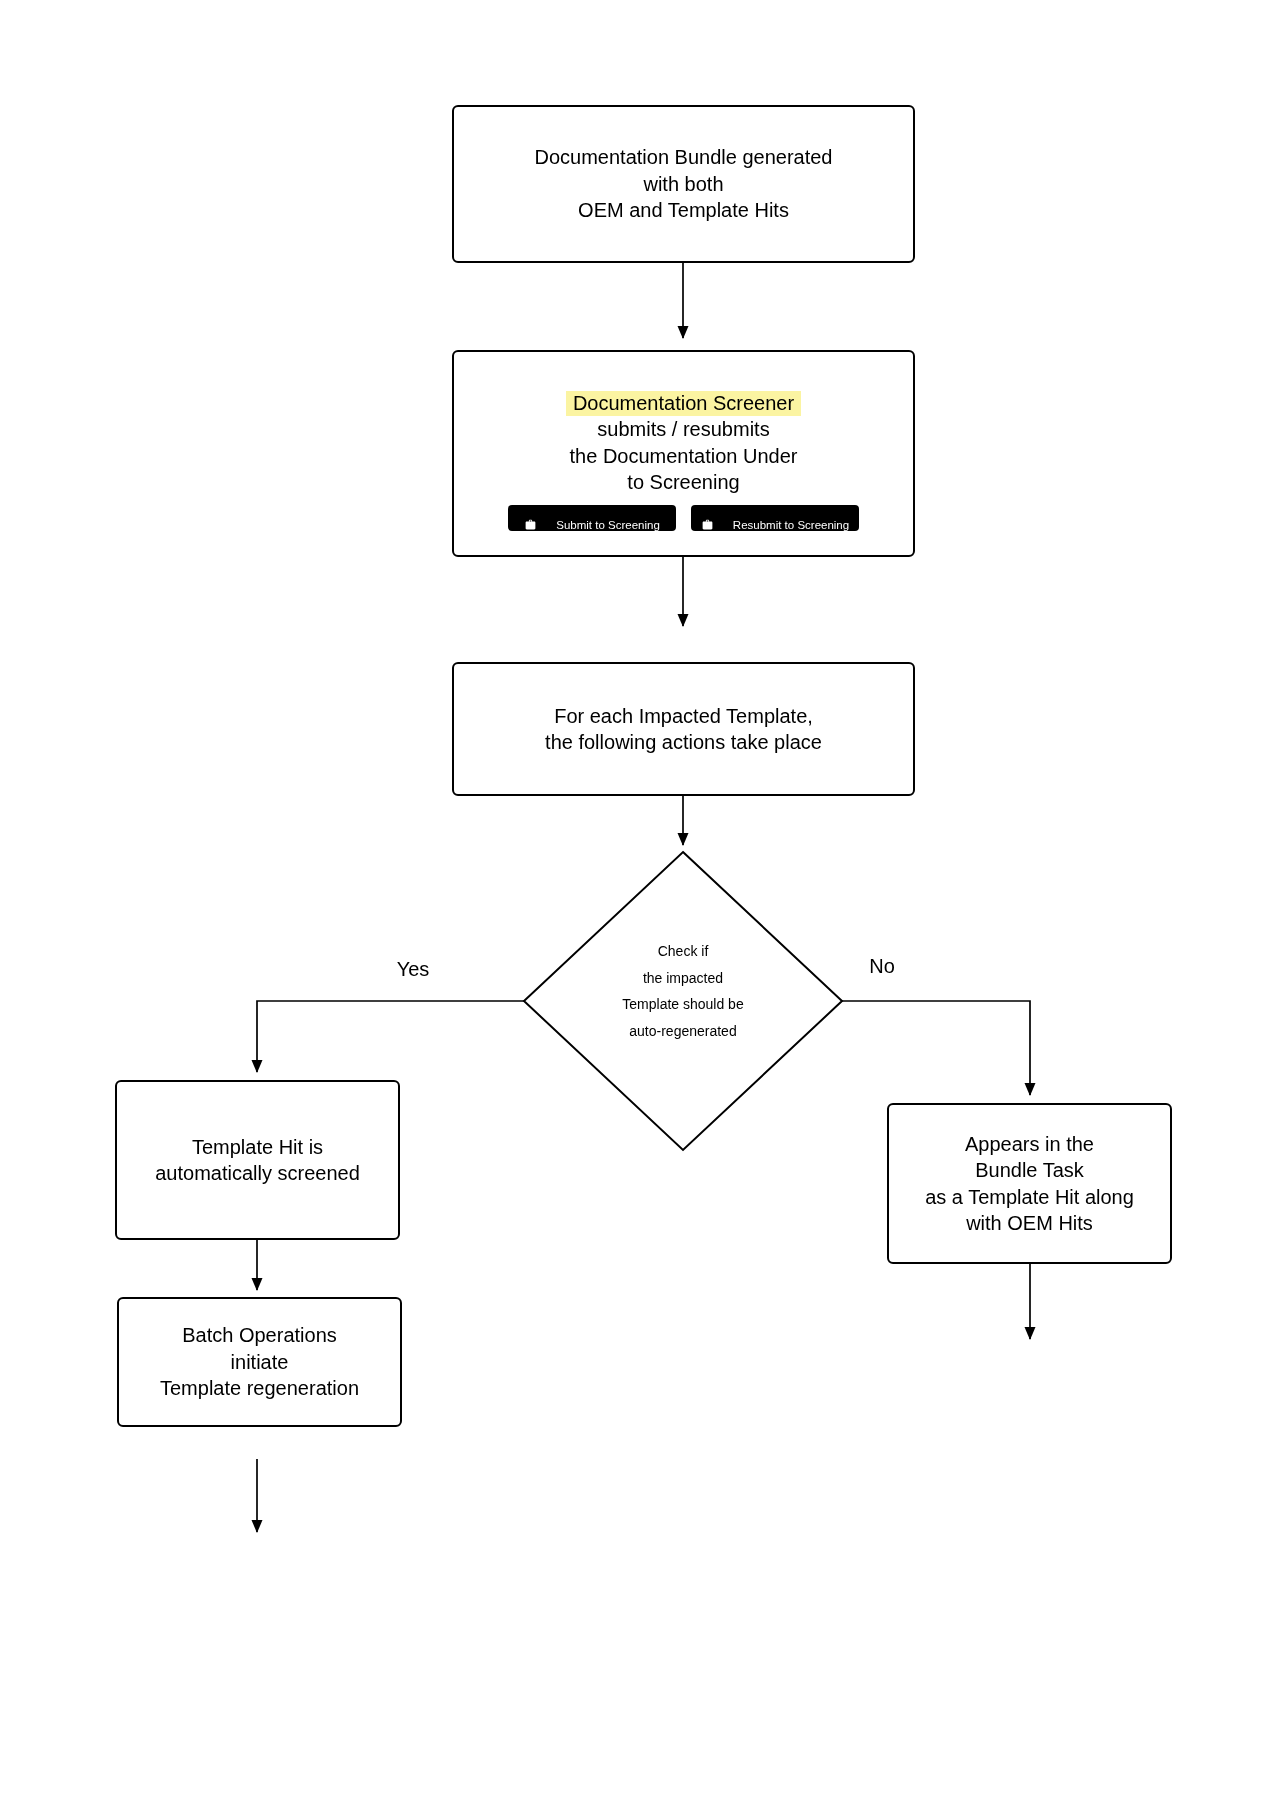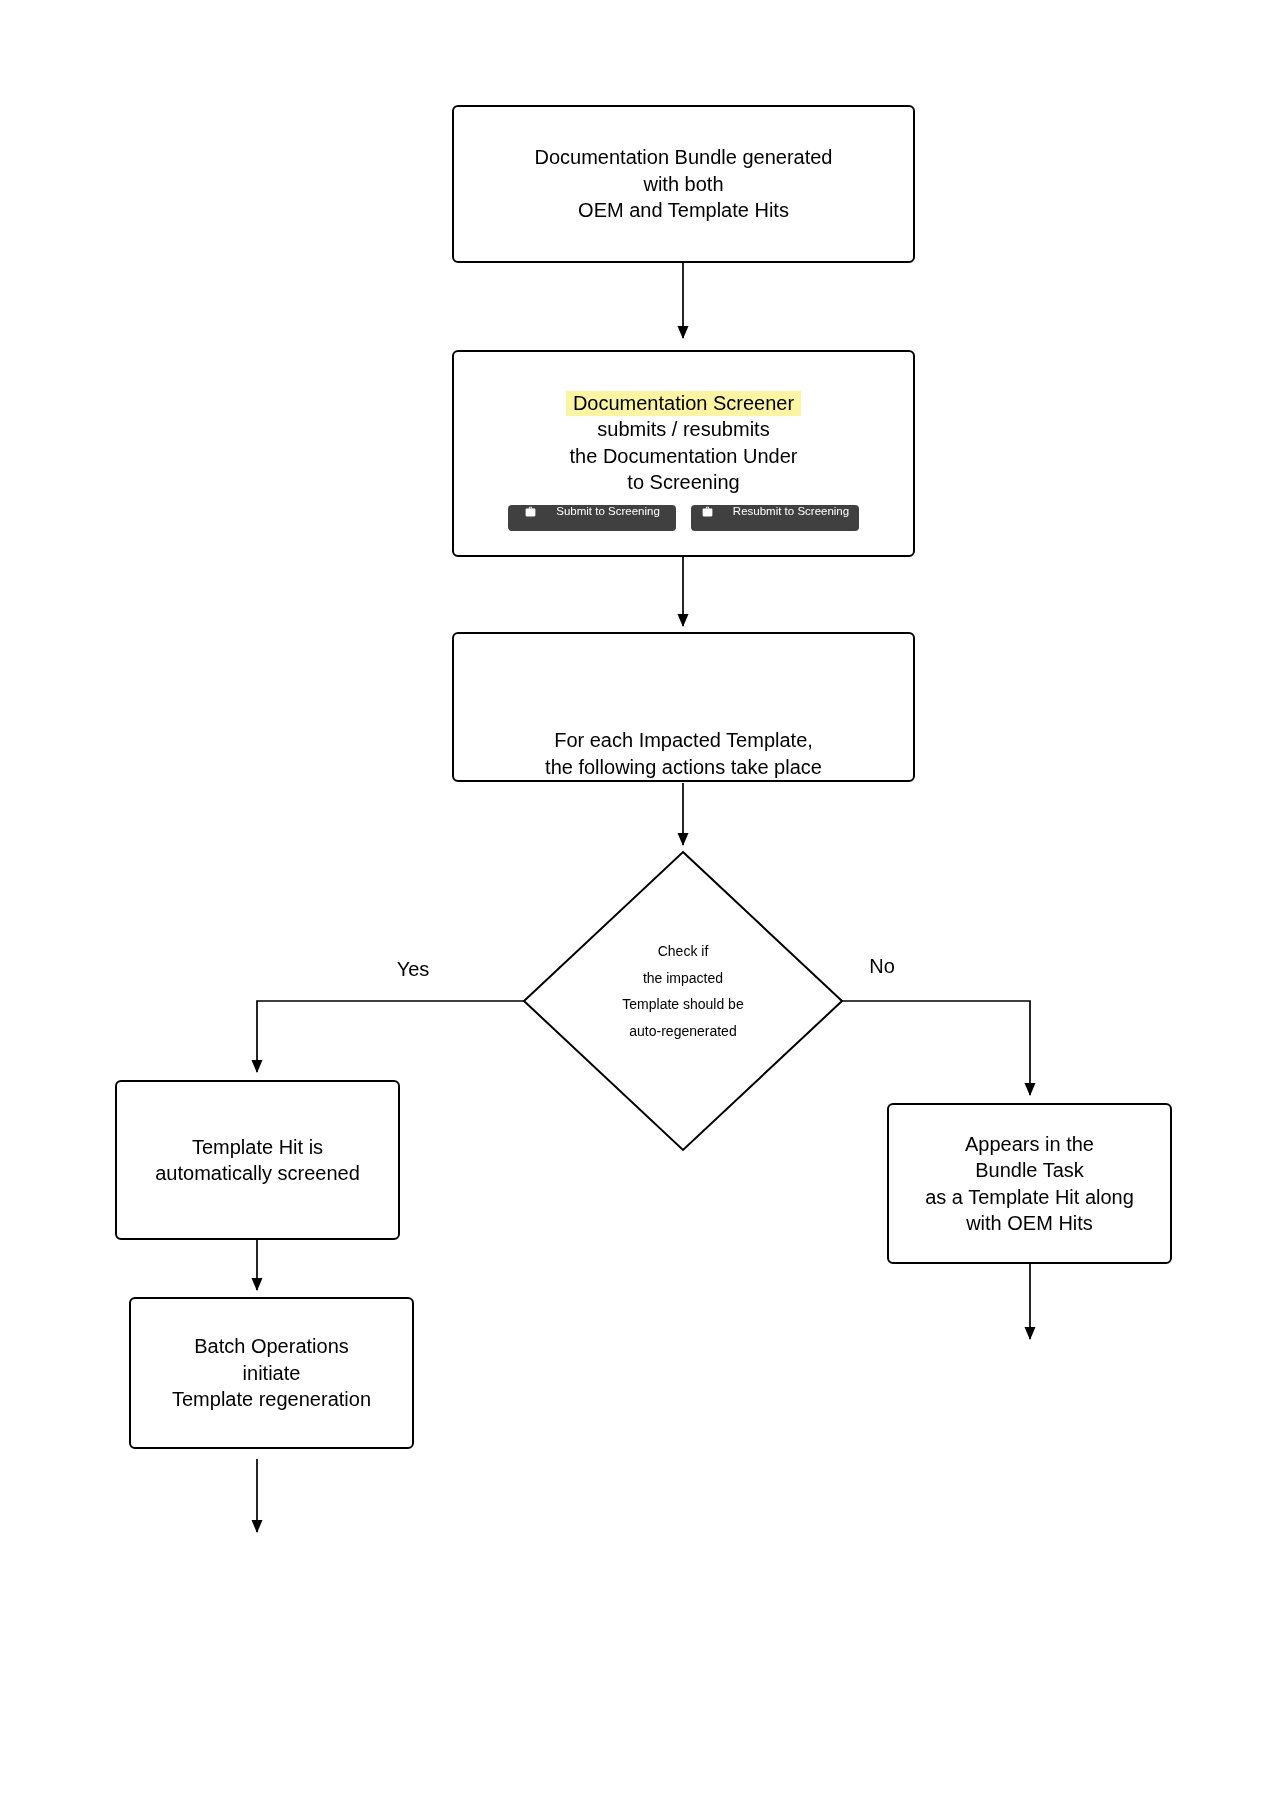--- a/index.html
+++ b/index.html
@@ -59,28 +59,28 @@
     padding: 1px 7px 2px 7px;
   }
   .btn-row {
     display: flex;
     gap: 15px;
     margin-top: 9px;
   }
   .btn {
     width: 168px;
     height: 26px;
-    background: #404040;
+    background: #000000;
     border: none;
     border-radius: 4px;
     color: #ffffff;
     font-family: "Liberation Sans", sans-serif;
     font-size: 11.5px;
     display: flex;
-    align-items: flex-start;
+    align-items: flex-end;
     justify-content: center;
     gap: 19px;
     cursor: pointer;
     padding: 0;
   }
   .btn-icon {
     display: inline-flex;
     width: 13px;
     height: 13px;
   }
@@ -134,39 +134,39 @@
         <span class="btn-icon">
           <svg viewBox="0 0 16 16">
               <path d="M6 4.2V3.4C6 2.6 6.6 2 7.4 2h1.2C9.4 2 10 2.6 10 3.4v.8h2.6c.8 0 1.4.6 1.4 1.4v7C14 13.4 13.4 14 12.6 14H3.4C2.6 14 2 13.4 2 12.6v-7c0-.8.6-1.4 1.4-1.4H6zm1-0.8v.8h2v-.8c0-.2-.2-.4-.4-.4H7.4c-.2 0-.4.2-.4.4zM7.3 8h1.4v1.4H7.3V8z" fill="#ffffff"></path>
             </svg>
         </span>
         <span>Resubmit to Screening</span>
       </button>
     </div>
   </div>
 
-  <div class="node" style="left:452px; top:632px; width:463px; height:150px;justify-content:flex-end;">
+  <div class="node" style="left:452px; top:662px; width:463px; height:134px;">
     <div class="node-text">For each Impacted Template,
 the following actions take place</div>
   </div>
 
   <div class="decision-text">Check if
 the impacted
 Template should be
 auto-regenerated</div>
 
   <div class="branch-label" style="left:383px; top:958px;">Yes</div>
   <div class="branch-label" style="left:852px; top:955px;">No</div>
 
   <div class="node" style="left:115px; top:1080px; width:285px; height:160px;">
     <div class="node-text">Template Hit is
 automatically screened</div>
   </div>
 
-  <div class="node" style="left:129px; top:1297px; width:285px; height:152px;">
+  <div class="node" style="left:117px; top:1297px; width:285px; height:130px;">
     <div class="node-text">Batch Operations
 initiate
 Template regeneration</div>
   </div>
 
 
   <div class="node" style="left:887px; top:1103px; width:285px; height:161px;">
     <div class="node-text">Appears in the
 Bundle Task
 as a Template Hit along

